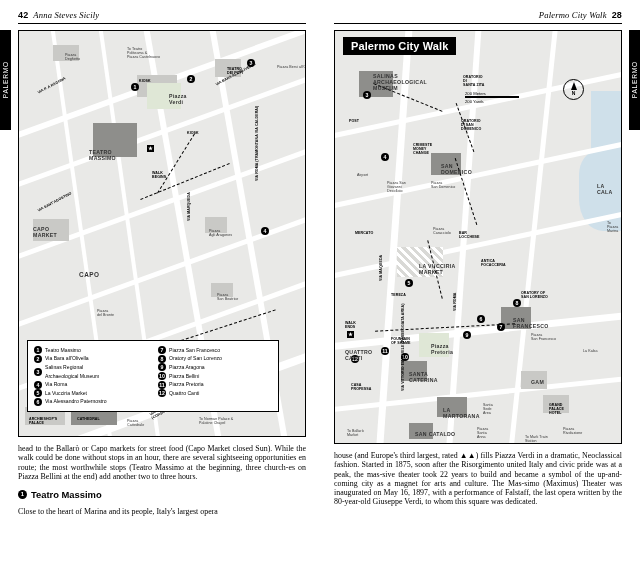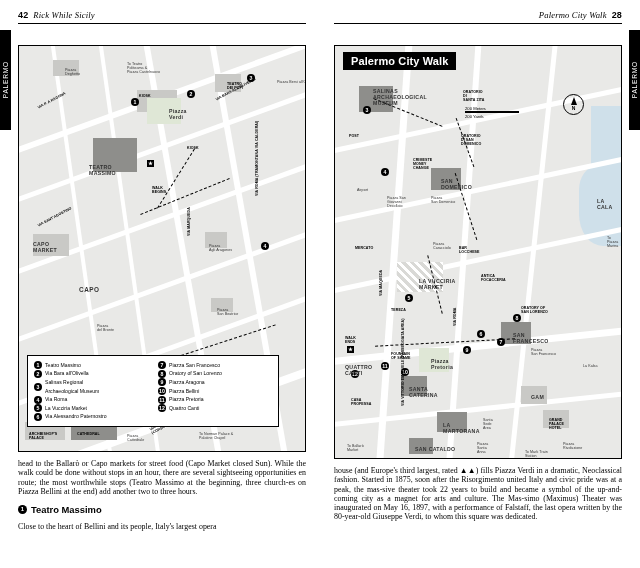--- a/index.html
+++ b/index.html
@@ -16,21 +16,21 @@
   .col-left{padding:10px 14px 0 18px;}
   .col-right{padding:10px 18px 0 14px;}
 
   
   .runhead{
     display:flex;align-items:flex-end;
     font-size:8.2px;font-family:"Liberation Sans",sans-serif;
     letter-spacing:.02em;
     padding-bottom:3px;
     border-bottom:1.2px solid #000;
-    margin-bottom:21px;
+    margin-bottom:6px;
   }
   .runhead .folio{font-weight:bold;font-size:9px;}
   .runhead .title{font-style:italic;font-family:"Liberation Serif",serif;font-size:8.6px;}
   .runhead.left .folio{margin-right:5px;}
   .runhead.right{justify-content:flex-end;}
   .runhead.right .folio{margin-left:5px;font-weight:bold;}
 
   
   .thumbtab{
     position:absolute;top:30px;width:11px;height:100px;background:#000;color:#fff;
@@ -136,21 +136,21 @@
 <div class="page">
 
   <div class="col col-left">
 
     <div class="thumbtab l">
       <span>PALERMO</span>
     </div>
 
     <div class="runhead left">
       <span class="folio">42</span>
-      <span class="title">Rick While Sicily</span>
+      <span class="title">Anna Steves Sicily</span>
     </div>
 
     <div class="mapbox map-left">
 
       <div class="blockfill" style="left:0;top:0;width:288px;height:405px;"></div>
 
       <div class="road" style="left:-20px;top:46px;width:340px;height:6px;transform:rotate(-20deg);"></div>
       <div class="road" style="left:-20px;top:96px;width:340px;height:5px;transform:rotate(-20deg);"></div>
       <div class="road" style="left:-30px;top:168px;width:360px;height:5px;transform:rotate(-20deg);"></div>
       <div class="road" style="left:-30px;top:236px;width:360px;height:5px;transform:rotate(-20deg);"></div>
@@ -340,21 +340,21 @@
     <div class="body">
       <p>head to the Ballarò or Capo markets for street food (Capo Market closed Sun). While the walk could be done without stops in an hour, there are several sightseeing opportunities en route; the most worthwhile stops (Teatro Massimo at the beginning, three church-es on Piazza Bellini at the end) add another two to three hours.</p>
     </div>
 
     <div class="subhead">
       <span class="numdot">1</span>
       <span>Teatro Massimo</span>
     </div>
 
     <div class="body">
-      <p>Close to the heart of Bellini and its people, Italy's largest opera</p>
+      <p>Close to the heart of Marina and its people, Italy's largest opera</p>
     </div>
   </div>
 
   <div class="col col-right">
 
     <div class="thumbtab r">
       <span>PALERMO</span>
     </div>
 
     <div class="runhead right">

